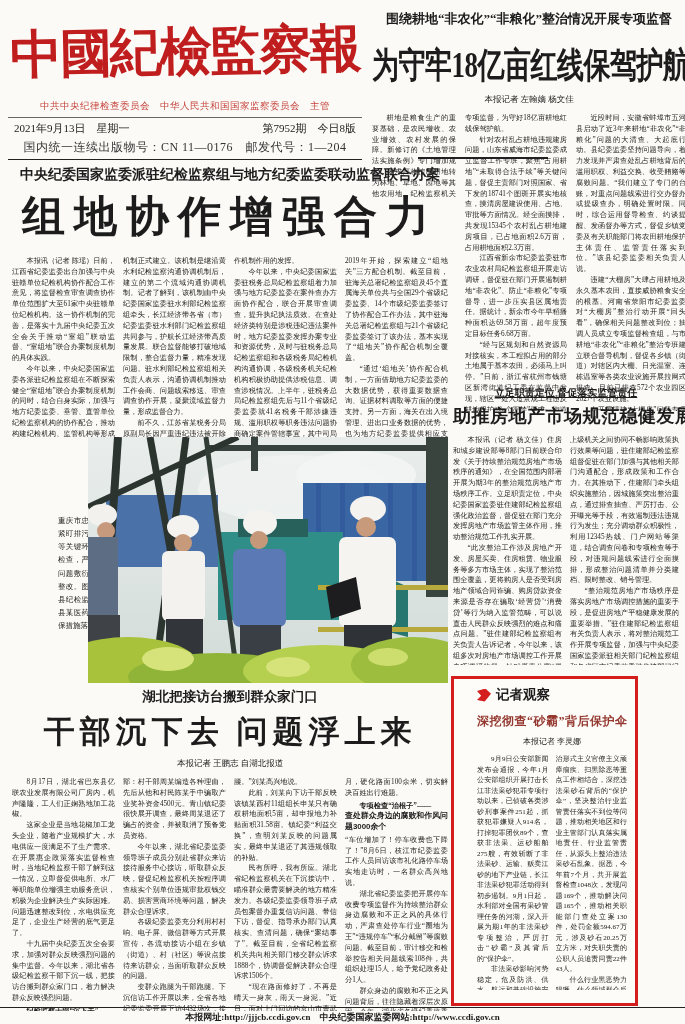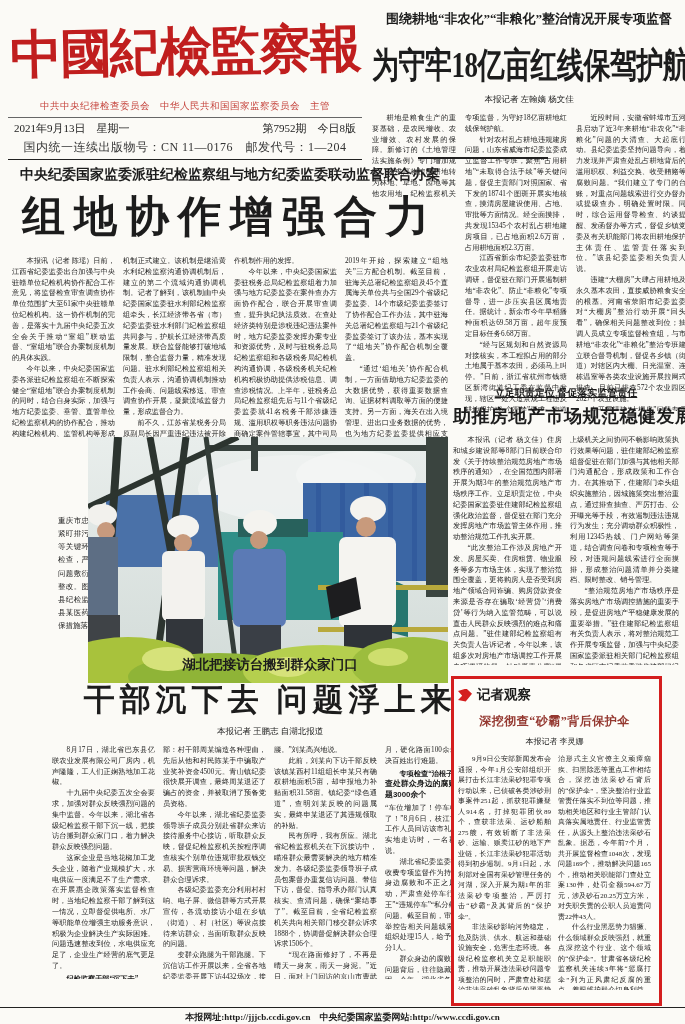--- a/index.html
+++ b/index.html
@@ -41,36 +41,36 @@
   .center-headline{font-family:"Liberation Sans","DejaVu Sans",sans-serif;font-size:43px;font-weight:900;
                    text-align:center;letter-spacing:9px;margin-top:4px;white-space:nowrap;}
   .center-cols{margin-top:10px;gap:8px;height:182px;}
   .center-cols .col{width:103px;}
   
   .photo-caption{position:absolute;left:14px;top:514px;width:70px;font-size:7.5px;line-height:1.75;
                  text-align:justify;margin-left:44px;}
   .photo-credit{text-align:right;padding-right:4px;margin-top:4px;font-size:7.5px;}
   .photo{position:absolute;left:88px;top:437px;width:360px;height:246px;overflow:hidden;}
   
-  .bottom{position:absolute;left:12px;top:656px;width:436px;margin-left:40px;}
+  .bottom{position:absolute;left:12px;top:688px;width:436px;}
   .bottom .kicker{font-size:13.5px;}
   .bottom-headline{font-size:31px;font-weight:900;text-align:center;letter-spacing:5px;margin-top:5px;white-space:nowrap;}
   .bottom .byline{margin-top:5px;}
   .bottom-cols{margin-top:7px;gap:8px;height:234px;}
   .bottom-cols .colwrap{width:103px;}
   
   .housing{position:absolute;left:453px;top:386px;width:226px;}
   .housing .kicker{font-size:10px;text-decoration:underline;}
   .housing-headline{font-family:"Liberation Sans","DejaVu Sans",sans-serif;font-size:18px;font-weight:900;
                     text-align:center;letter-spacing:.5px;margin-top:4px;white-space:nowrap;}
   .housing-cols{margin-top:7px;gap:8px;height:230px;}
   .housing-cols .col{width:109px;}
   
-  .observer{position:absolute;left:451px;top:676px;width:211px;height:330px;box-sizing:border-box;
-            border:3px solid #d41e1e;background:#fdfcf8;padding:7px 8px 6px 4px;}
+  .observer{position:absolute;left:451px;top:676px;width:187px;height:330px;box-sizing:border-box;
+            border:3px solid #d41e1e;background:#fdfcf8;padding:7px 8px 6px 23px;}
   .ob-label{display:flex;align-items:center;gap:5px;font-size:13.5px;font-weight:bold;
             font-family:"Liberation Sans","DejaVu Sans",sans-serif;}
   .pen-icon{width:14px;height:13px;background:#d41e1e;
             clip-path:polygon(0 20%,60% 0,100% 40%,55% 100%,0 88%,30% 55%);}
   .ob-headline{color:#943830;font-size:12px;font-weight:900;text-align:center;margin-top:9px;
                letter-spacing:.5px;white-space:nowrap;}
   .ob-byline{text-align:center;font-size:8px;margin-top:6px;}
   .ob-cols{display:flex;gap:7px;margin-top:7px;height:236px;}
   .ob-cols .col{width:100px;font-size:7px;}
   
@@ -209,39 +209,39 @@
   </div>
 
   <div class="bottom">
     <div class="kicker">湖北把接访台搬到群众家门口</div>
     <div class="bottom-headline">干部沉下去 问题浮上来</div>
     <div class="byline">本报记者 王鹏志 自湖北报道</div>
     <div class="cols bottom-cols">
       <div class="colwrap col">
         <div>
             <p>8月17日，湖北省巴东县亿联农业发展有限公司厂房内，机声隆隆，工人们正娴熟地加工花椒。</p>
+            <p>这家企业是当地花椒加工龙头企业，随着产业规模扩大，水电供应一度满足不了生产需求。在开展惠企政策落实监督检查时，当地纪检监察干部了解到这一情况，立即督促供电所、水厂等职能单位增强主动服务意识，积极为企业解决生产实际困难。问题迅速整改到位，水电供应充足了，企业生产经营的底气更足了。</p>
             <p>十九届中央纪委五次全会要求，加强对群众反映强烈问题的集中监督。今年以来，湖北省各级纪检监察干部下沉一线，把接访台搬到群众家门口，着力解决群众反映强烈问题。</p>
-            <p>这家企业是当地花椒加工龙头企业，随着产业规模扩大，水电供应一度满足不了生产需求。在开展惠企政策落实监督检查时，当地纪检监察干部了解到这一情况，立即督促供电所、水厂等职能单位增强主动服务意识，积极为企业解决生产实际困难。问题迅速整改到位，水电供应充足了，企业生产经营的底气更足了。</p>
           </div>
         <div class="subhead1">纪检监察干部“沉下去”——</div>
 
       </div>
       <div class="colwrap col cont">
         <div class="cont">
             <p>部：村干部周某编造各种理由，先后从他和村民陈某手中骗取产业奖补资金4500元。青山镇纪委很快展开调查，最终周某退还了骗占的资金，并被取消了预备党员资格。</p>
             <p>今年以来，湖北省纪委监委领导班子成员分别赴省群众来访接待服务中心接访，听取群众反映，督促纪检监察机关按程序调查核实个别单位违规审批权钱交易、损害营商环境等问题，解决群众合理诉求。</p>
             <p>各级纪委监委充分利用村村响、电子屏、微信群等方式开展宣传，各流动接访小组在乡镇（街道）、村（社区）等设点接待来访群众，当面听取群众反映的问题。</p>
             <p>变群众跑腿为干部跑腿。下沉信访工作开展以来，全省各地纪委监委开展下访4432场次，接待群众来访10677人次，接受群众咨询、开展政策宣传6328次，受理检举控告753件。</p>
           </div>
 
       </div>
       <div class="colwrap col cont">
         <div class="cont">
             <p>腰。”刘某高兴地说。</p>
-            <p>此前，刘某向下访干部反映该镇某西村11组组长申某只有确权耕地面积5亩，却申报地力补贴面积31.58亩。镇纪委“绿色通道”，查明刘某反映的问题属实，最终申某退还了其违规领取的补贴。</p>
+            <p>此前，刘某向下访干部反映该镇某西村11组组长申某只有确权耕地面积5亩，却申报地力补贴面积31.58亩。镇纪委“利益交换”，查明刘某反映的问题属实，最终申某退还了其违规领取的补贴。</p>
             <p>民有所呼，我有所应。湖北省纪检监察机关在下沉接访中，瞄准群众最需要解决的地方精准发力。各级纪委监委领导班子成员包案督办重复信访问题、带信下访，督促、指导承办部门认真核实、查清问题，确保“案结事了”。截至目前，全省纪检监察机关共向相关部门移交群众诉求1888个，协调督促解决群众合理诉求1506个。</p>
             <p>“现在路面修好了，不再是晴天一身灰，雨天一身泥。”近日，面对上门回访的京山市曹武镇纪检监察干部，居民周相江竖起了大拇指。</p>
           </div>
       </div>
       <div class="colwrap col cont">
         <div class="cont">
             <p>月，硬化路面100余米，切实解决百姓出行难题。</p>
           </div>
         <div class="subhead1">专项检查“治根子”——</div>
         <div class="subhead2">查处群众身边的腐败和作风问题3000余个</div>

